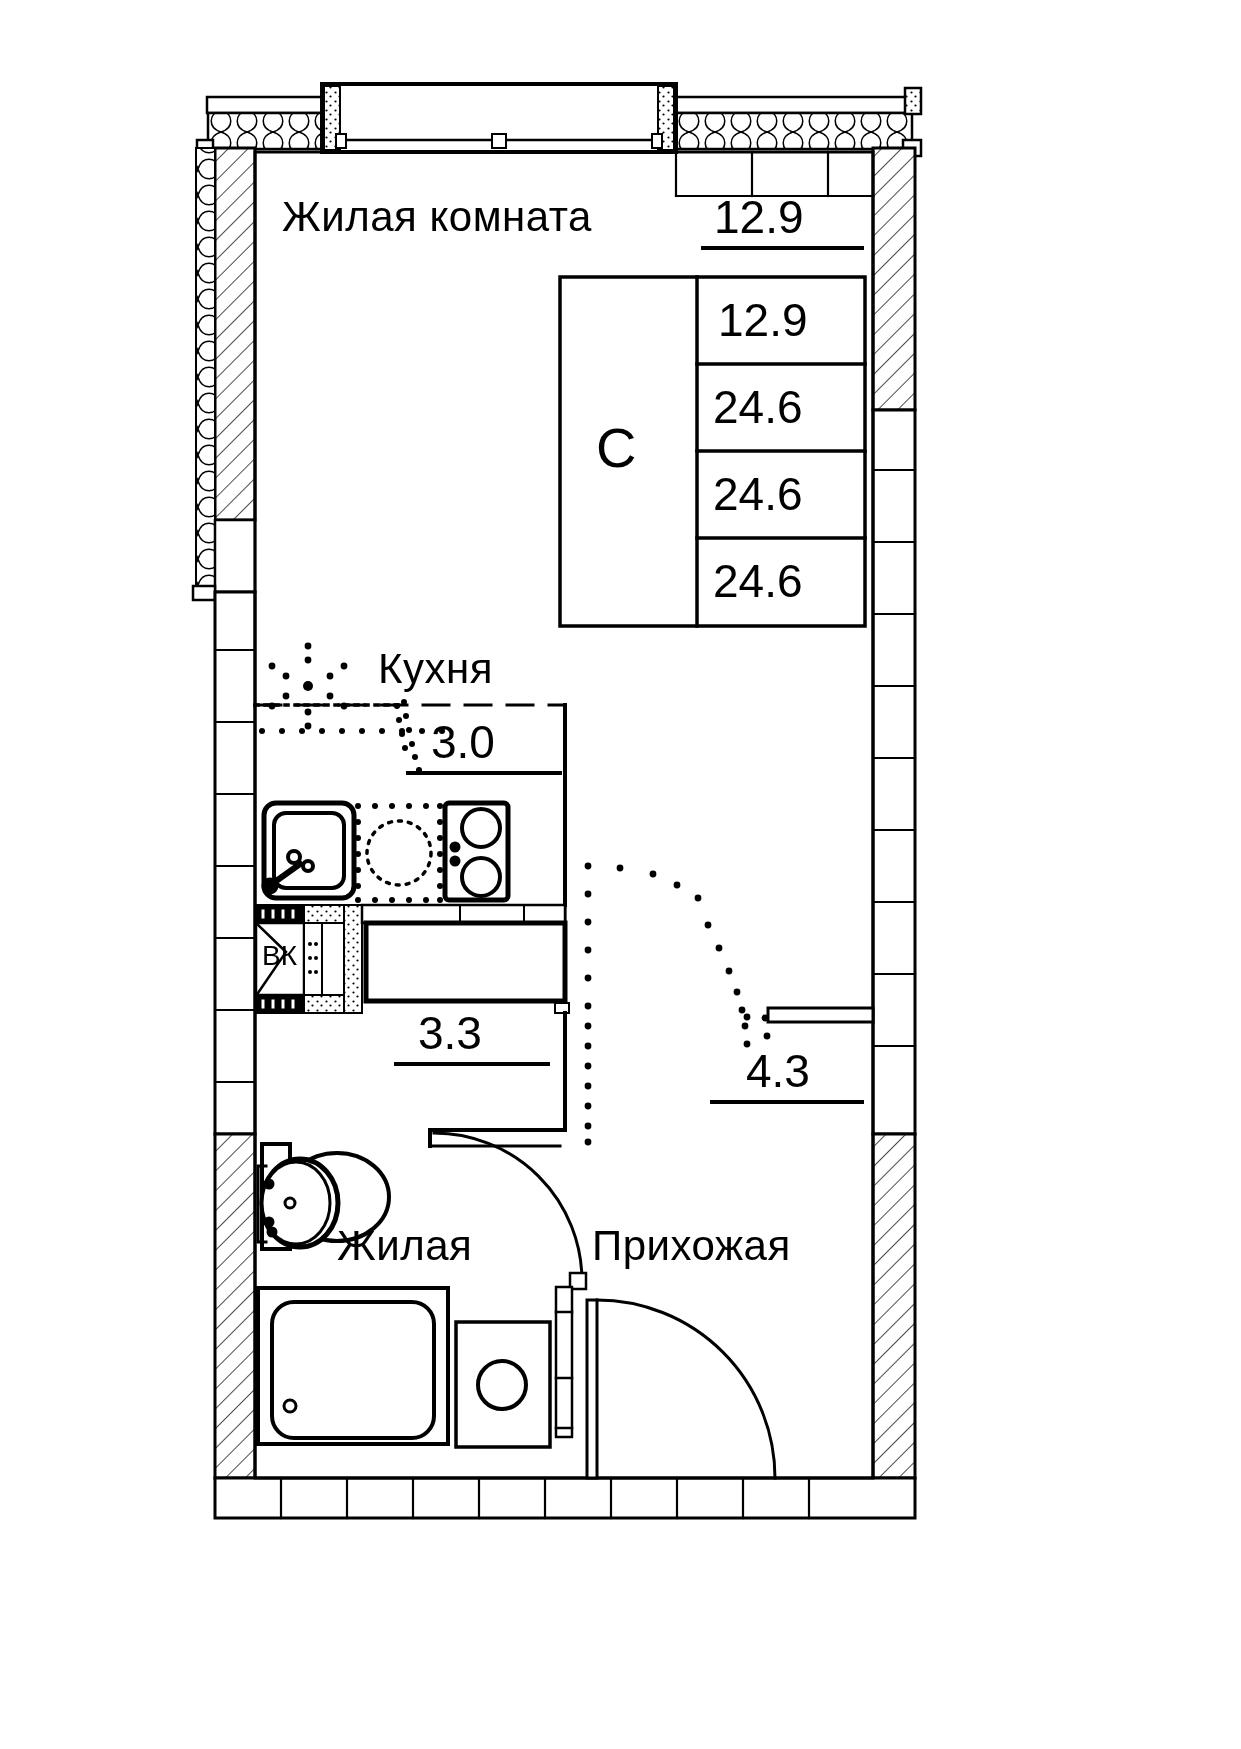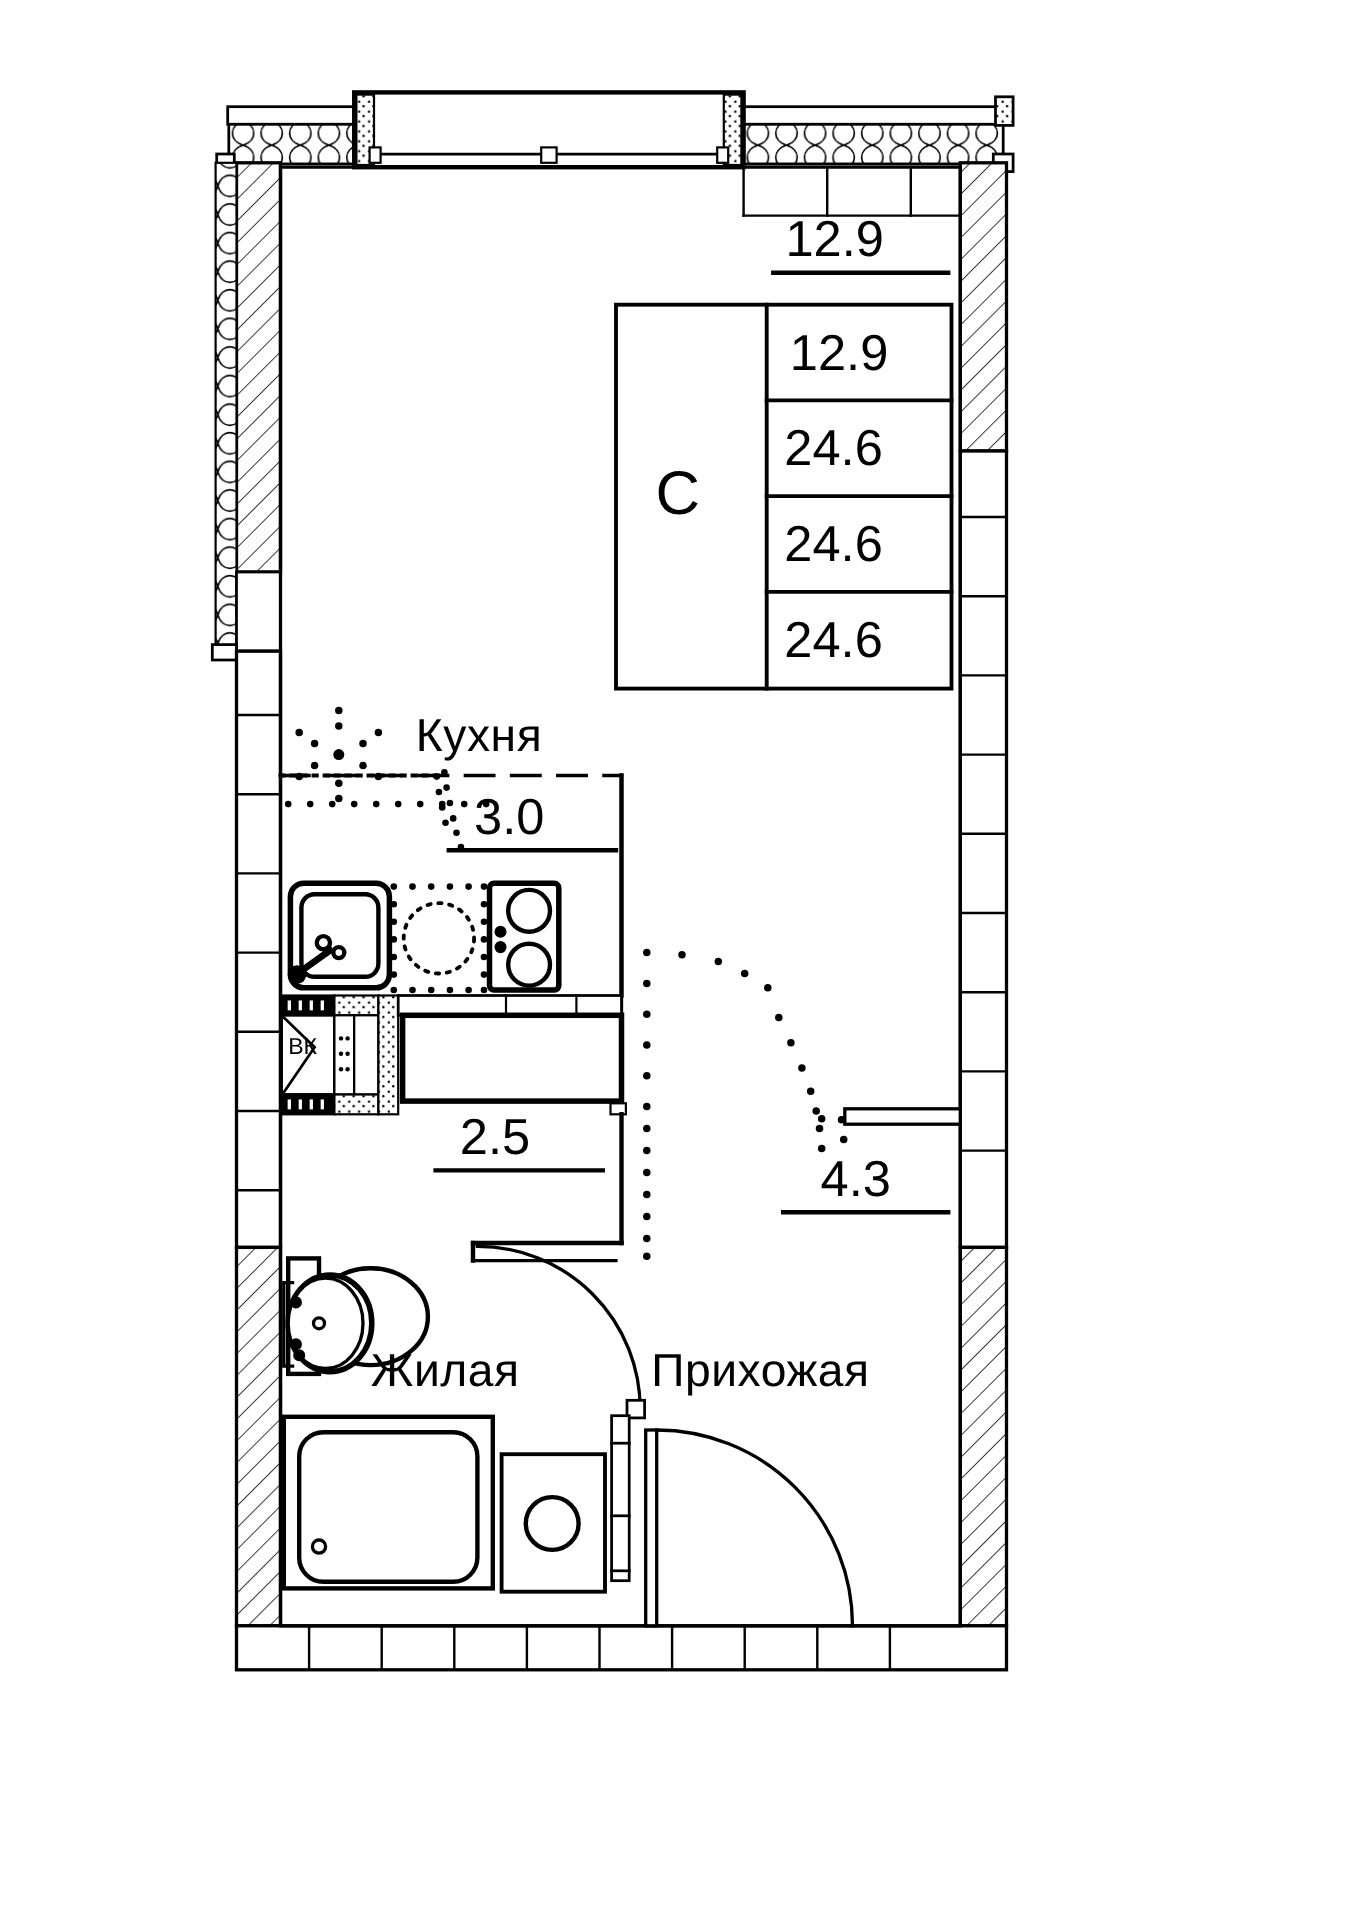--- a/index.html
+++ b/index.html
@@ -4,21 +4,21 @@
 <style>
   html,body{margin:0;padding:0;background:#ffffff;}
   body{width:1241px;height:1749px;font-family:"Liberation Sans",sans-serif;color:#000;}
   #stage{position:relative;width:1241px;height:1749px;overflow:hidden;background:#fff;}
   #plan{position:absolute;left:0;top:0;}
   .lbl{position:absolute;white-space:nowrap;font-family:"Liberation Sans",sans-serif;color:#000;}
   .room-name{font-size:42px;letter-spacing:.5px;}
   .room-area{font-size:46px;}
   .tbl-val{font-size:46px;}
   .tbl-type{font-size:56px;}
-  .vk{font-size:21px;font-family:"Liberation Sans",sans-serif;}
+  .vk{font-size:28px;font-family:"Liberation Sans",sans-serif;}
 </style>
 </head>
 <body>
 
 <div id="stage">
 
   <svg id="plan" width="1241" height="1749" viewBox="0 0 1241 1749">
 
     <defs>
 
@@ -387,33 +387,34 @@
         <line x1="396" y1="1064" x2="548" y2="1064" stroke="#000" stroke-width="4"></line>
       </g>
 
       <g>
         <line x1="712" y1="1102" x2="862" y2="1102" stroke="#000" stroke-width="4"></line>
       </g>
 
     </g>
   </svg>
 
+  <div class="lbl room-name" style="left:282px; top:193px;">Жилая комната</div>
   <div class="lbl room-area" style="left:714px; top:190px;">12.9</div>
 
   <div class="lbl tbl-type" style="left:596px; top:415px;">С</div>
 
   <div class="lbl tbl-val" style="left:718px; top:293px;">12.9</div>
   <div class="lbl tbl-val" style="left:713px; top:380px;">24.6</div>
   <div class="lbl tbl-val" style="left:713px; top:467px;">24.6</div>
   <div class="lbl tbl-val" style="left:713px; top:554px;">24.6</div>
 
   <div class="lbl room-name" style="left:378px; top:645px;">Кухня</div>
   <div class="lbl room-area" style="left:431px; top:715px;">3.0</div>
 
-  <div class="lbl room-area" style="left:418px; top:1006px;">2.5</div>
+  <div class="lbl room-area" style="left:418px; top:1006px;">3.3</div>
   <div class="lbl room-name" style="left:337px; top:1222px;">Жилая</div>
 
   <div class="lbl room-area" style="left:746px; top:1044px;text-align:right;">4.3</div>
   <div class="lbl room-name" style="left:592px; top:1222px;">Прихожая</div>
 
   <div class="lbl vk" style="left:262px; top:940px;">ВК</div>
 
 </div>
 
 </body></html>

